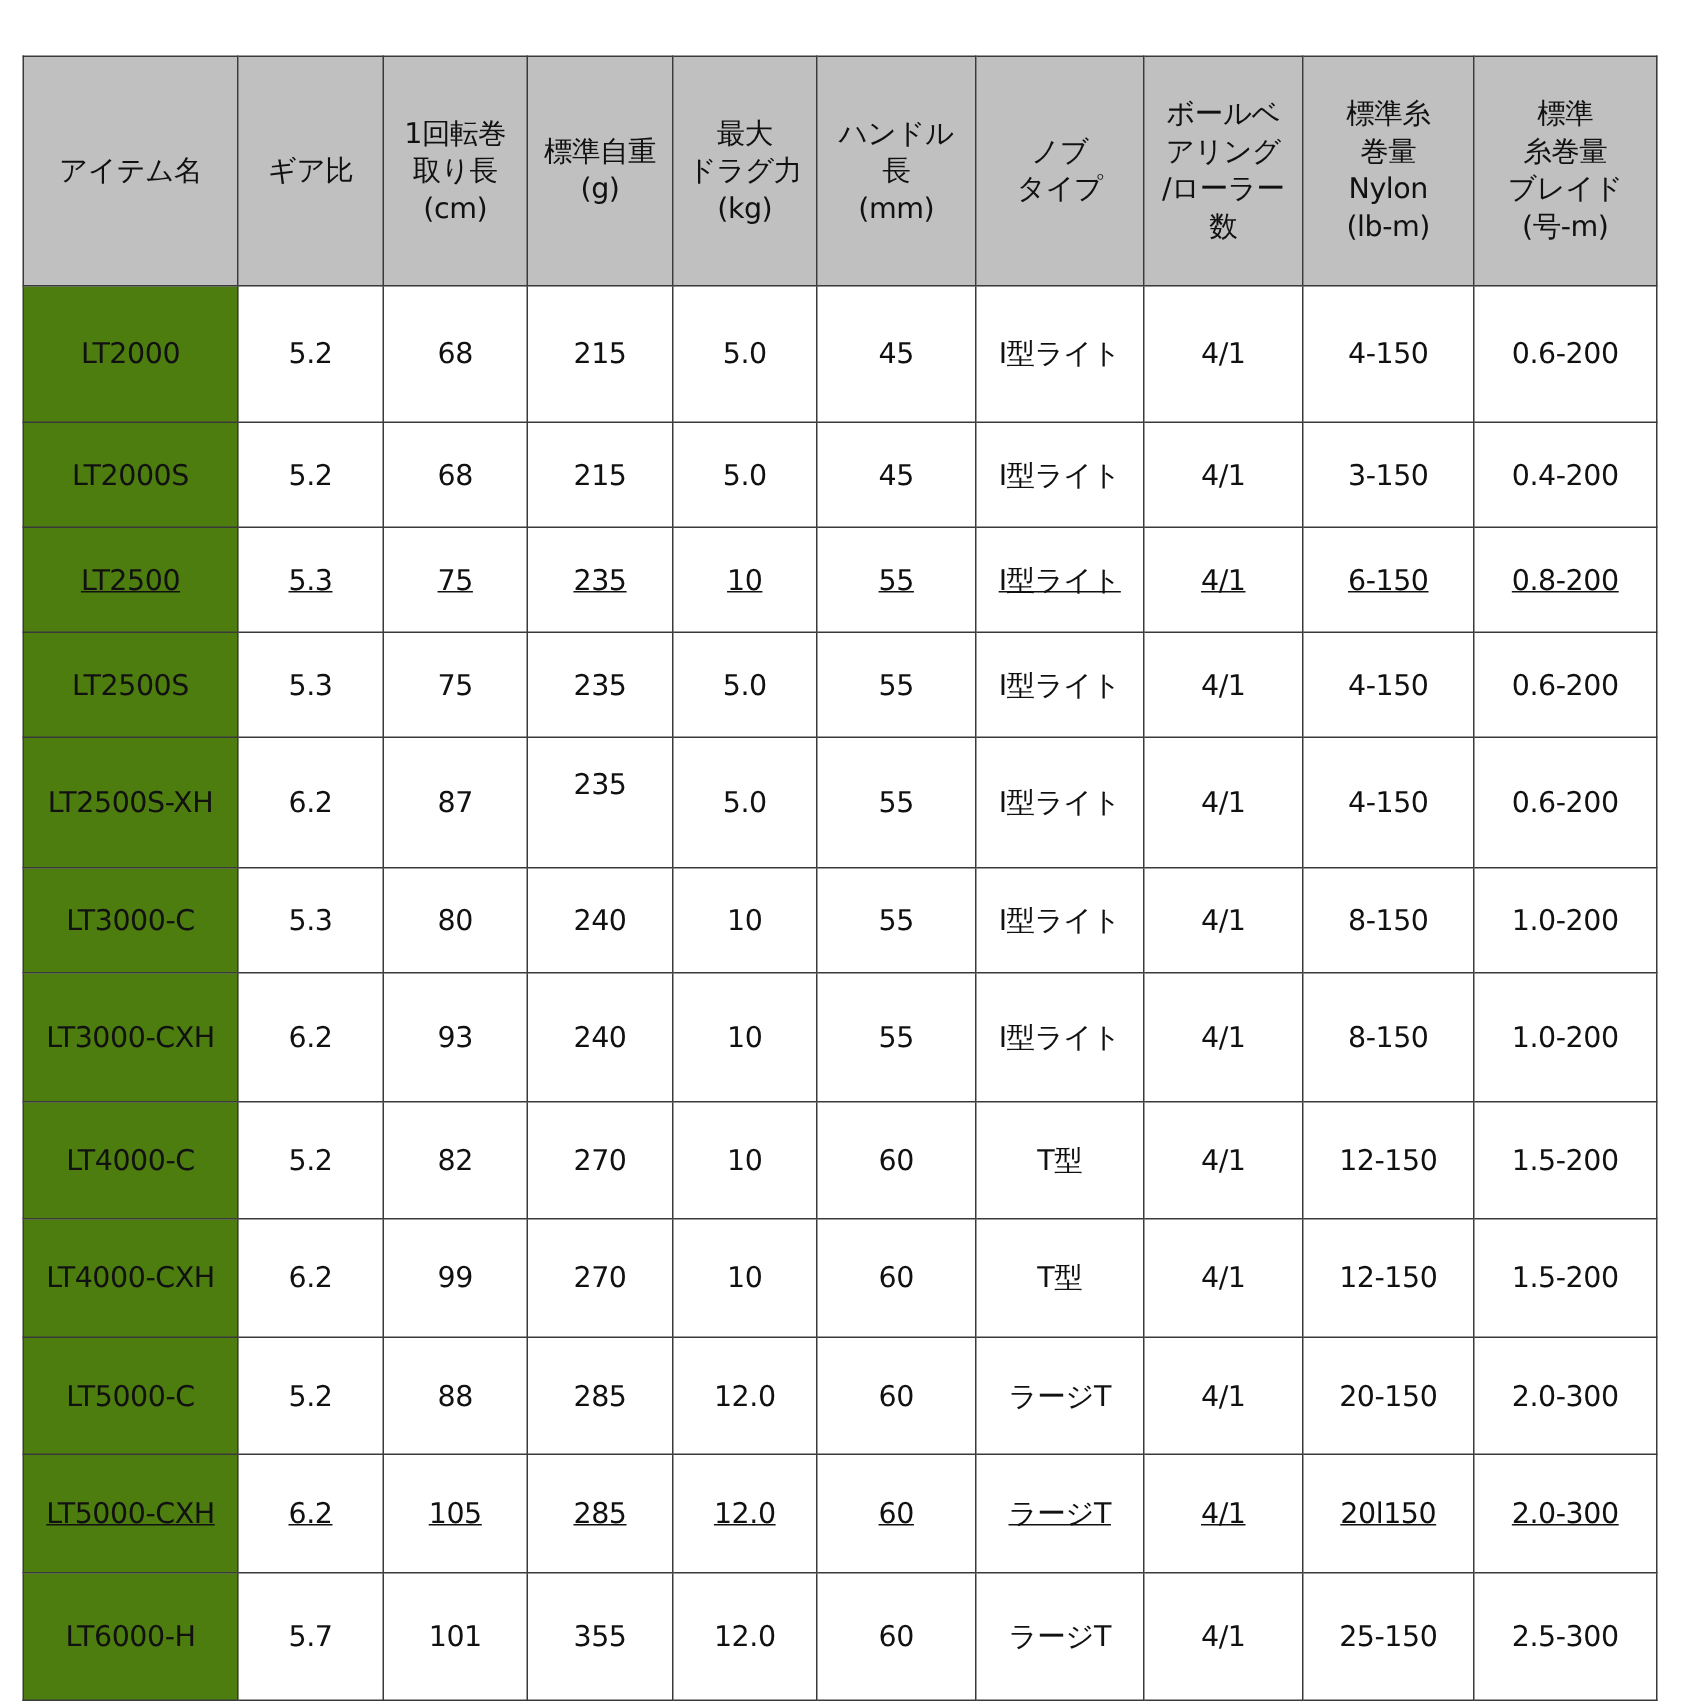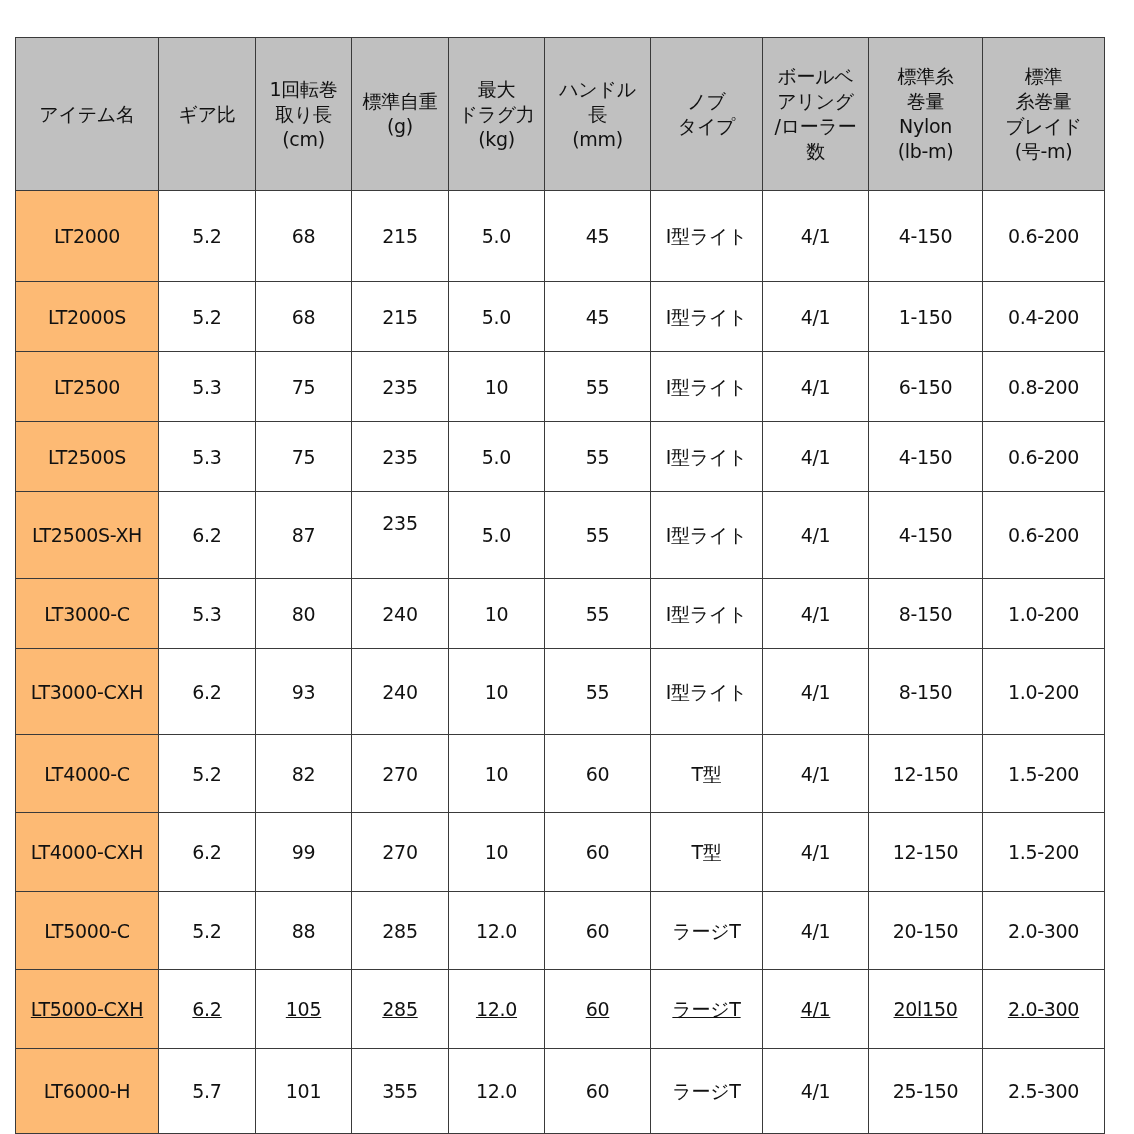--- a/index.html
+++ b/index.html
@@ -34,21 +34,21 @@
       letter-spacing: -0.3px;
       line-height: 26px;
     }
     .spec-table th {
       background: #c0c0c0;
       height: 152px;
       font-size: 19px;
       line-height: 25px;
     }
     .spec-table td.name-cell {
-      background: #fdba74;
+      background: #4d7c0f;
     }
     .spec-table td {
       background: #ffffff;
     }
     .hdr-line { display: block; }
     .raised { position: relative; top: -12px; }
   </style>
 </head>
 <body>
 
@@ -131,24 +131,24 @@
       </tr>
       <tr style="height: 70px;">
         <td class="name-cell"><span>LT2000S</span></td>
         <td><span>5.2</span></td>
         <td><span>68</span></td>
         <td><span>215</span></td>
         <td><span>5.0</span></td>
         <td><span>45</span></td>
         <td><span>I型ライト</span></td>
         <td><span>4/1</span></td>
-        <td><span>1-150</span></td>
+        <td><span>3-150</span></td>
         <td><span>0.4-200</span></td>
       </tr>
-      <tr style="height: 70px;">
+      <tr style="height: 70px; text-decoration: underline;">
         <td class="name-cell"><span>LT2500</span></td>
         <td><span>5.3</span></td>
         <td><span>75</span></td>
         <td><span>235</span></td>
         <td><span>10</span></td>
         <td><span>55</span></td>
         <td><span>I型ライト</span></td>
         <td><span>4/1</span></td>
         <td><span>6-150</span></td>
         <td><span>0.8-200</span></td>

